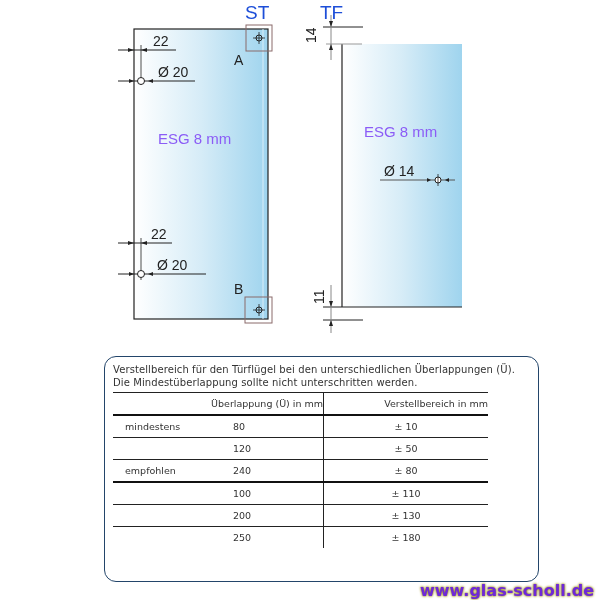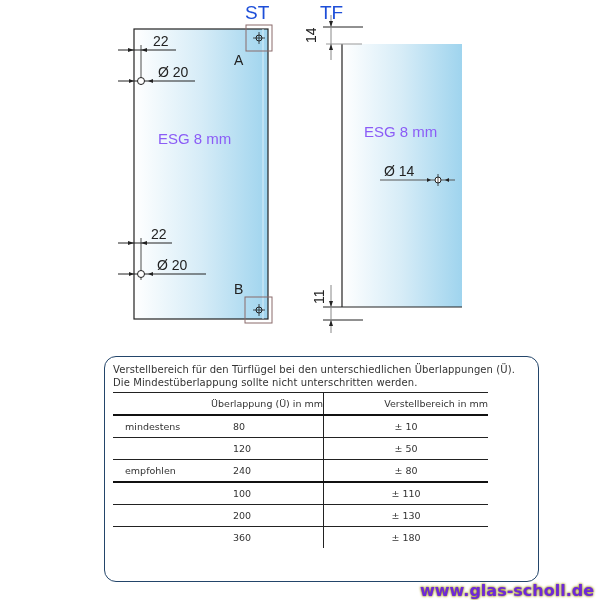--- a/index.html
+++ b/index.html
@@ -144,21 +144,21 @@
     <tr class="row">
       <td class="col1">
             <span class="lbl"></span>
             <span class="val">200</span>
           </td>
       <td class="col2">± 130</td>
     </tr>
     <tr class="row">
       <td class="col1">
             <span class="lbl"></span>
-            <span class="val">360</span>
+            <span class="val">250</span>
           </td>
       <td class="col2">± 180</td>
     </tr>
   </tbody>
     </table>
 </div>
 
 <div class="watermark">www.glas-scholl.de</div>
 
 </body></html>

